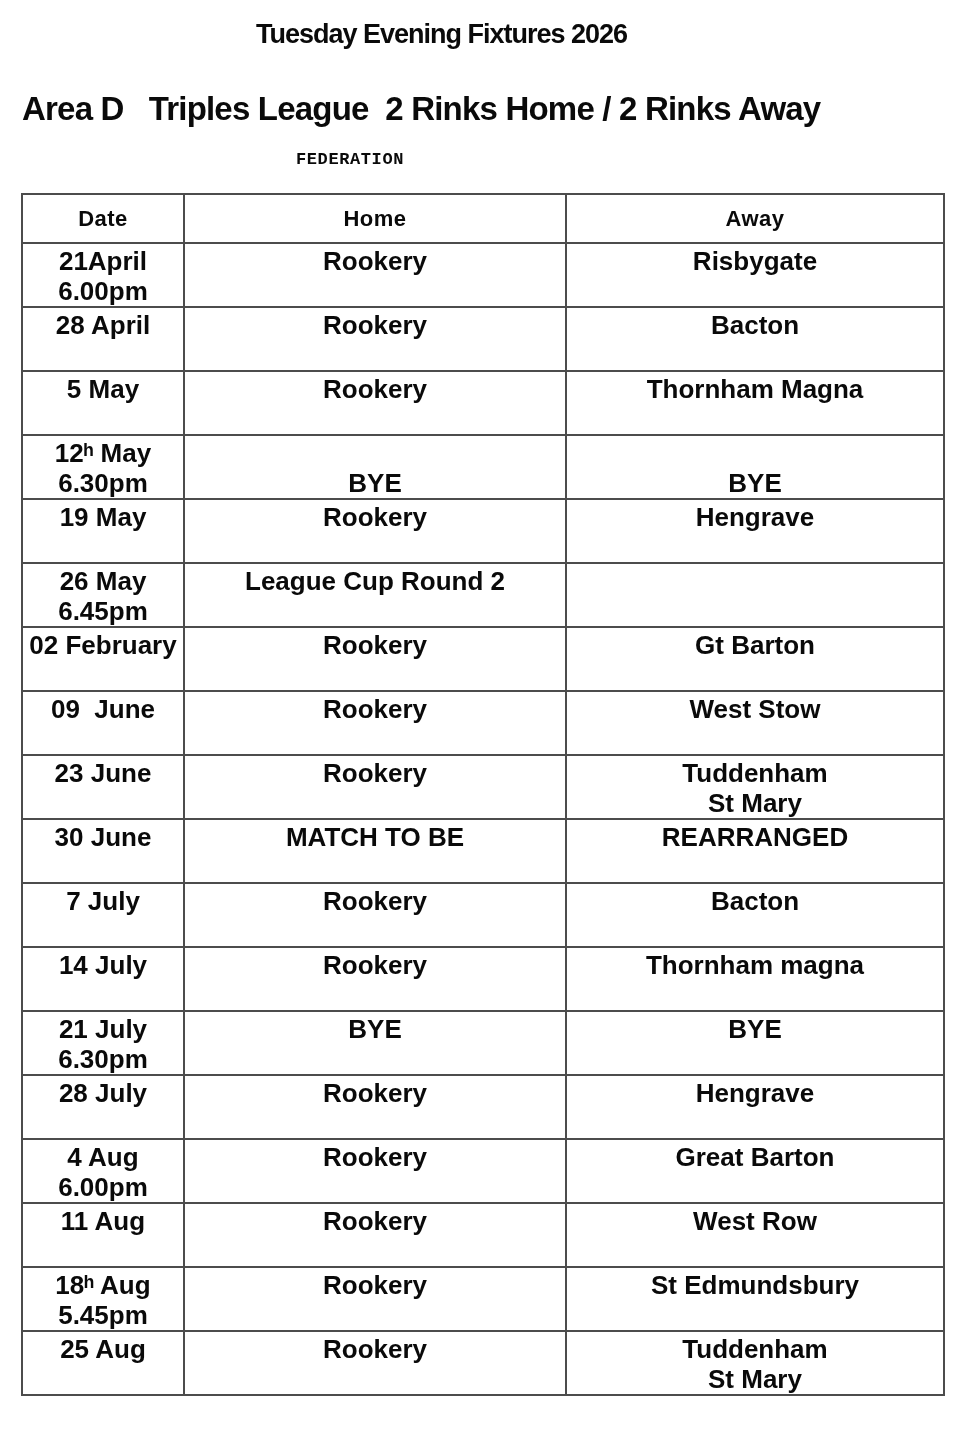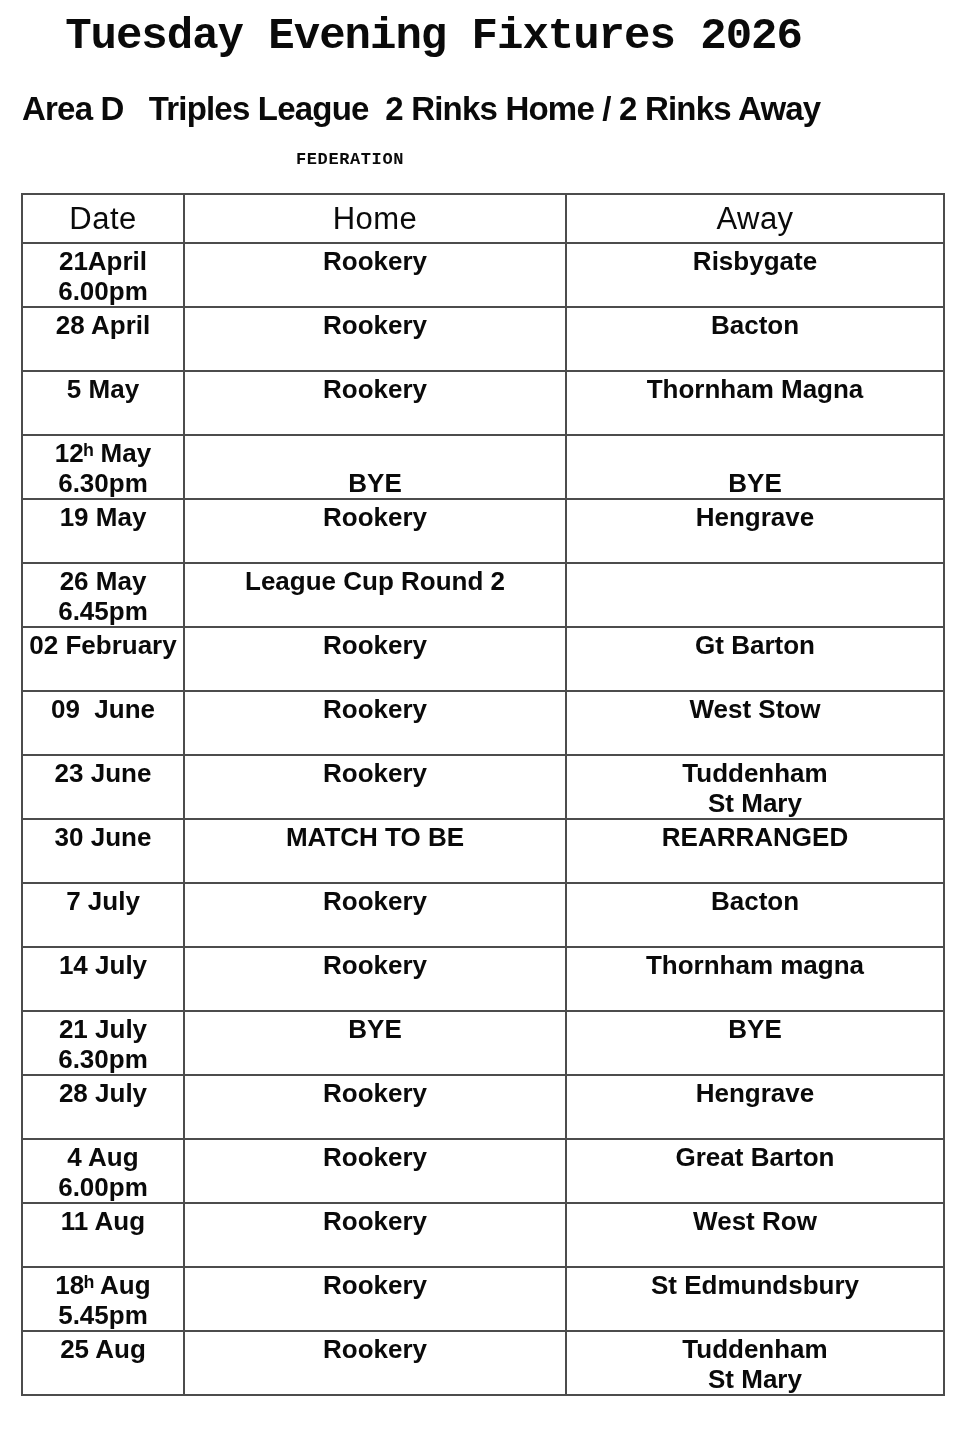--- a/index.html
+++ b/index.html
@@ -13,27 +13,26 @@
     height: 1450px;
     font-family: "Liberation Sans", sans-serif;
     color: #0a0a0a;
     overflow: hidden;
   }
   .page-title {
     position: absolute;
     top: 11px;
     left: 0;
     width: 867px;
-    margin: 0;
+    margin: 8px;
     text-align: center;
-    font-size: 44px;
+    font-size: 27px;
     font-weight: bold;
     letter-spacing: -1px;
     white-space: pre;
-    font-family: Liberation Mono, monospace;
   }
   .page-subtitle {
     position: absolute;
     top: 90px;
     left: 22px;
     margin: 0;
     font-size: 33px;
     font-weight: bold;
     letter-spacing: -0.8px;
     white-space: pre;
@@ -59,22 +58,22 @@
   .fixtures col.c-date { width: 162px; }
   .fixtures col.c-home { width: 382px; }
   .fixtures col.c-away { width: 378px; }
   .fixtures th, .fixtures td {
     border: 2px solid #4c4c4c;
     text-align: center;
     overflow: hidden;
   }
   .fixtures th {
     height: 45px;
-    font-size: 31px;
-    font-weight: normal;
+    font-size: 22px;
+    font-weight: bold;
     letter-spacing: 0.5px;
     vertical-align: middle;
   }
   .fixtures td {
     height: 60px;
     font-size: 26px;
     font-weight: bold;
     line-height: 30px;
     vertical-align: top;
     padding: 2px 0 0 0;

